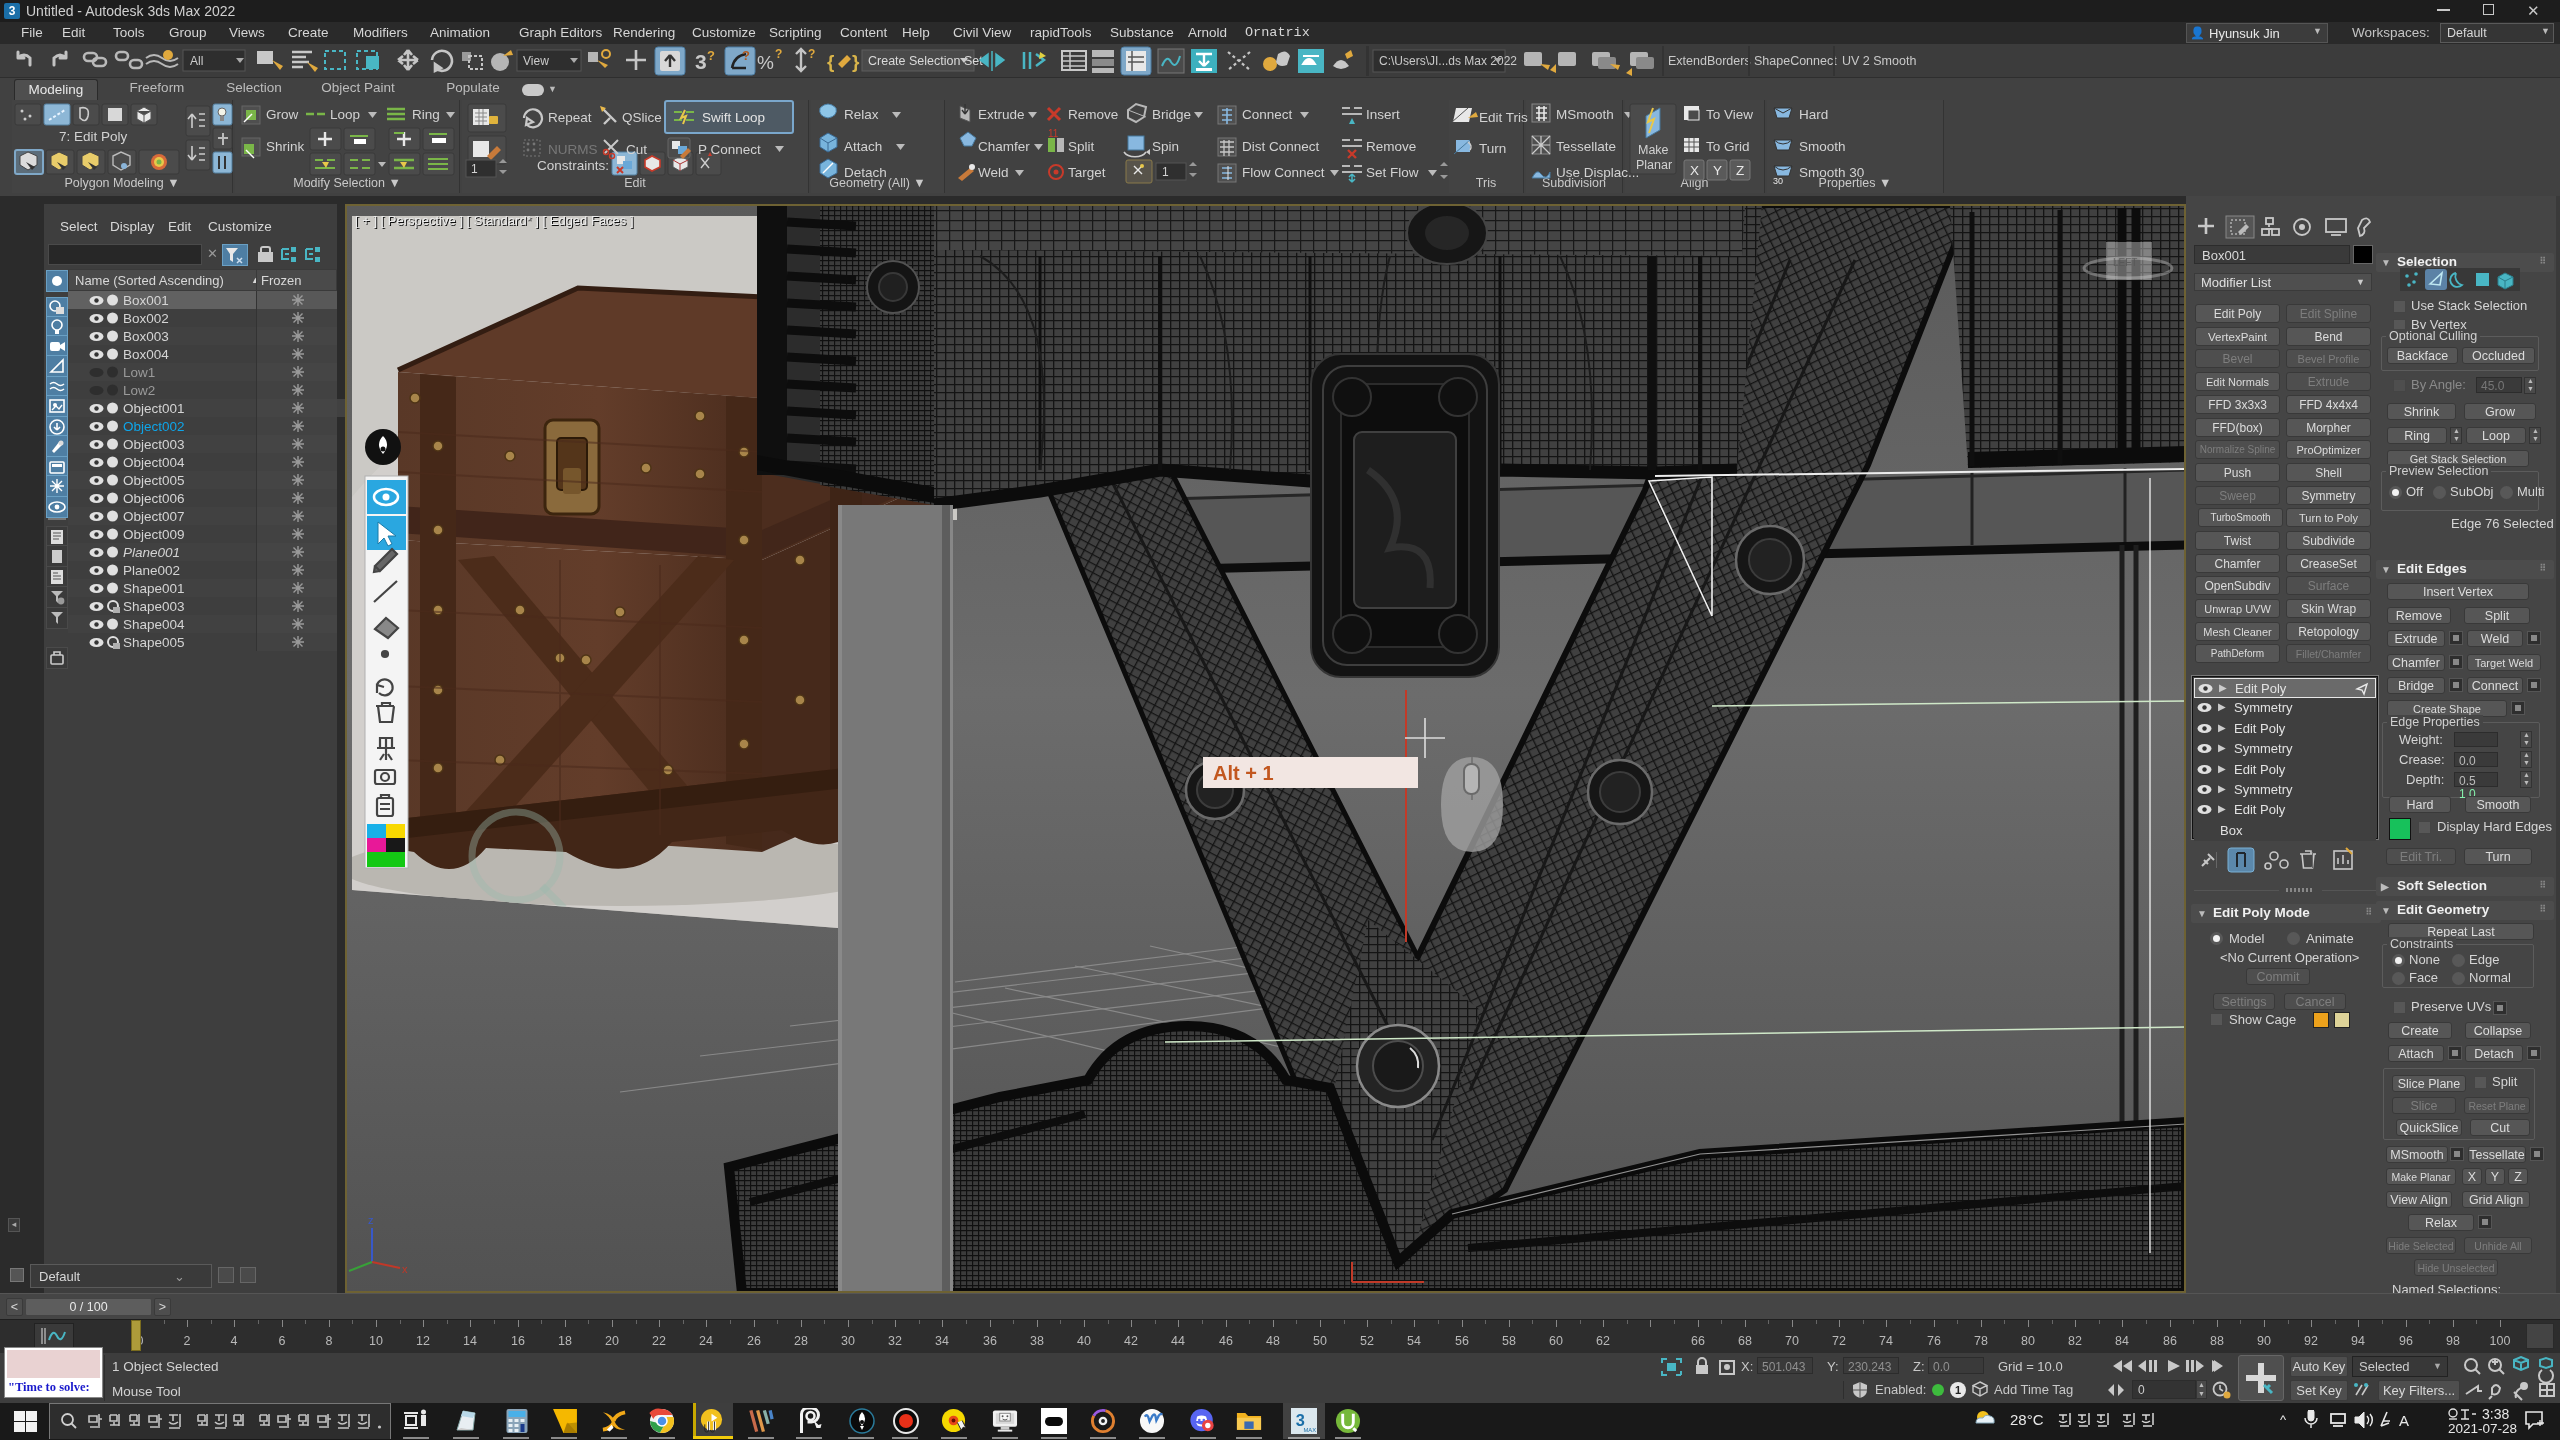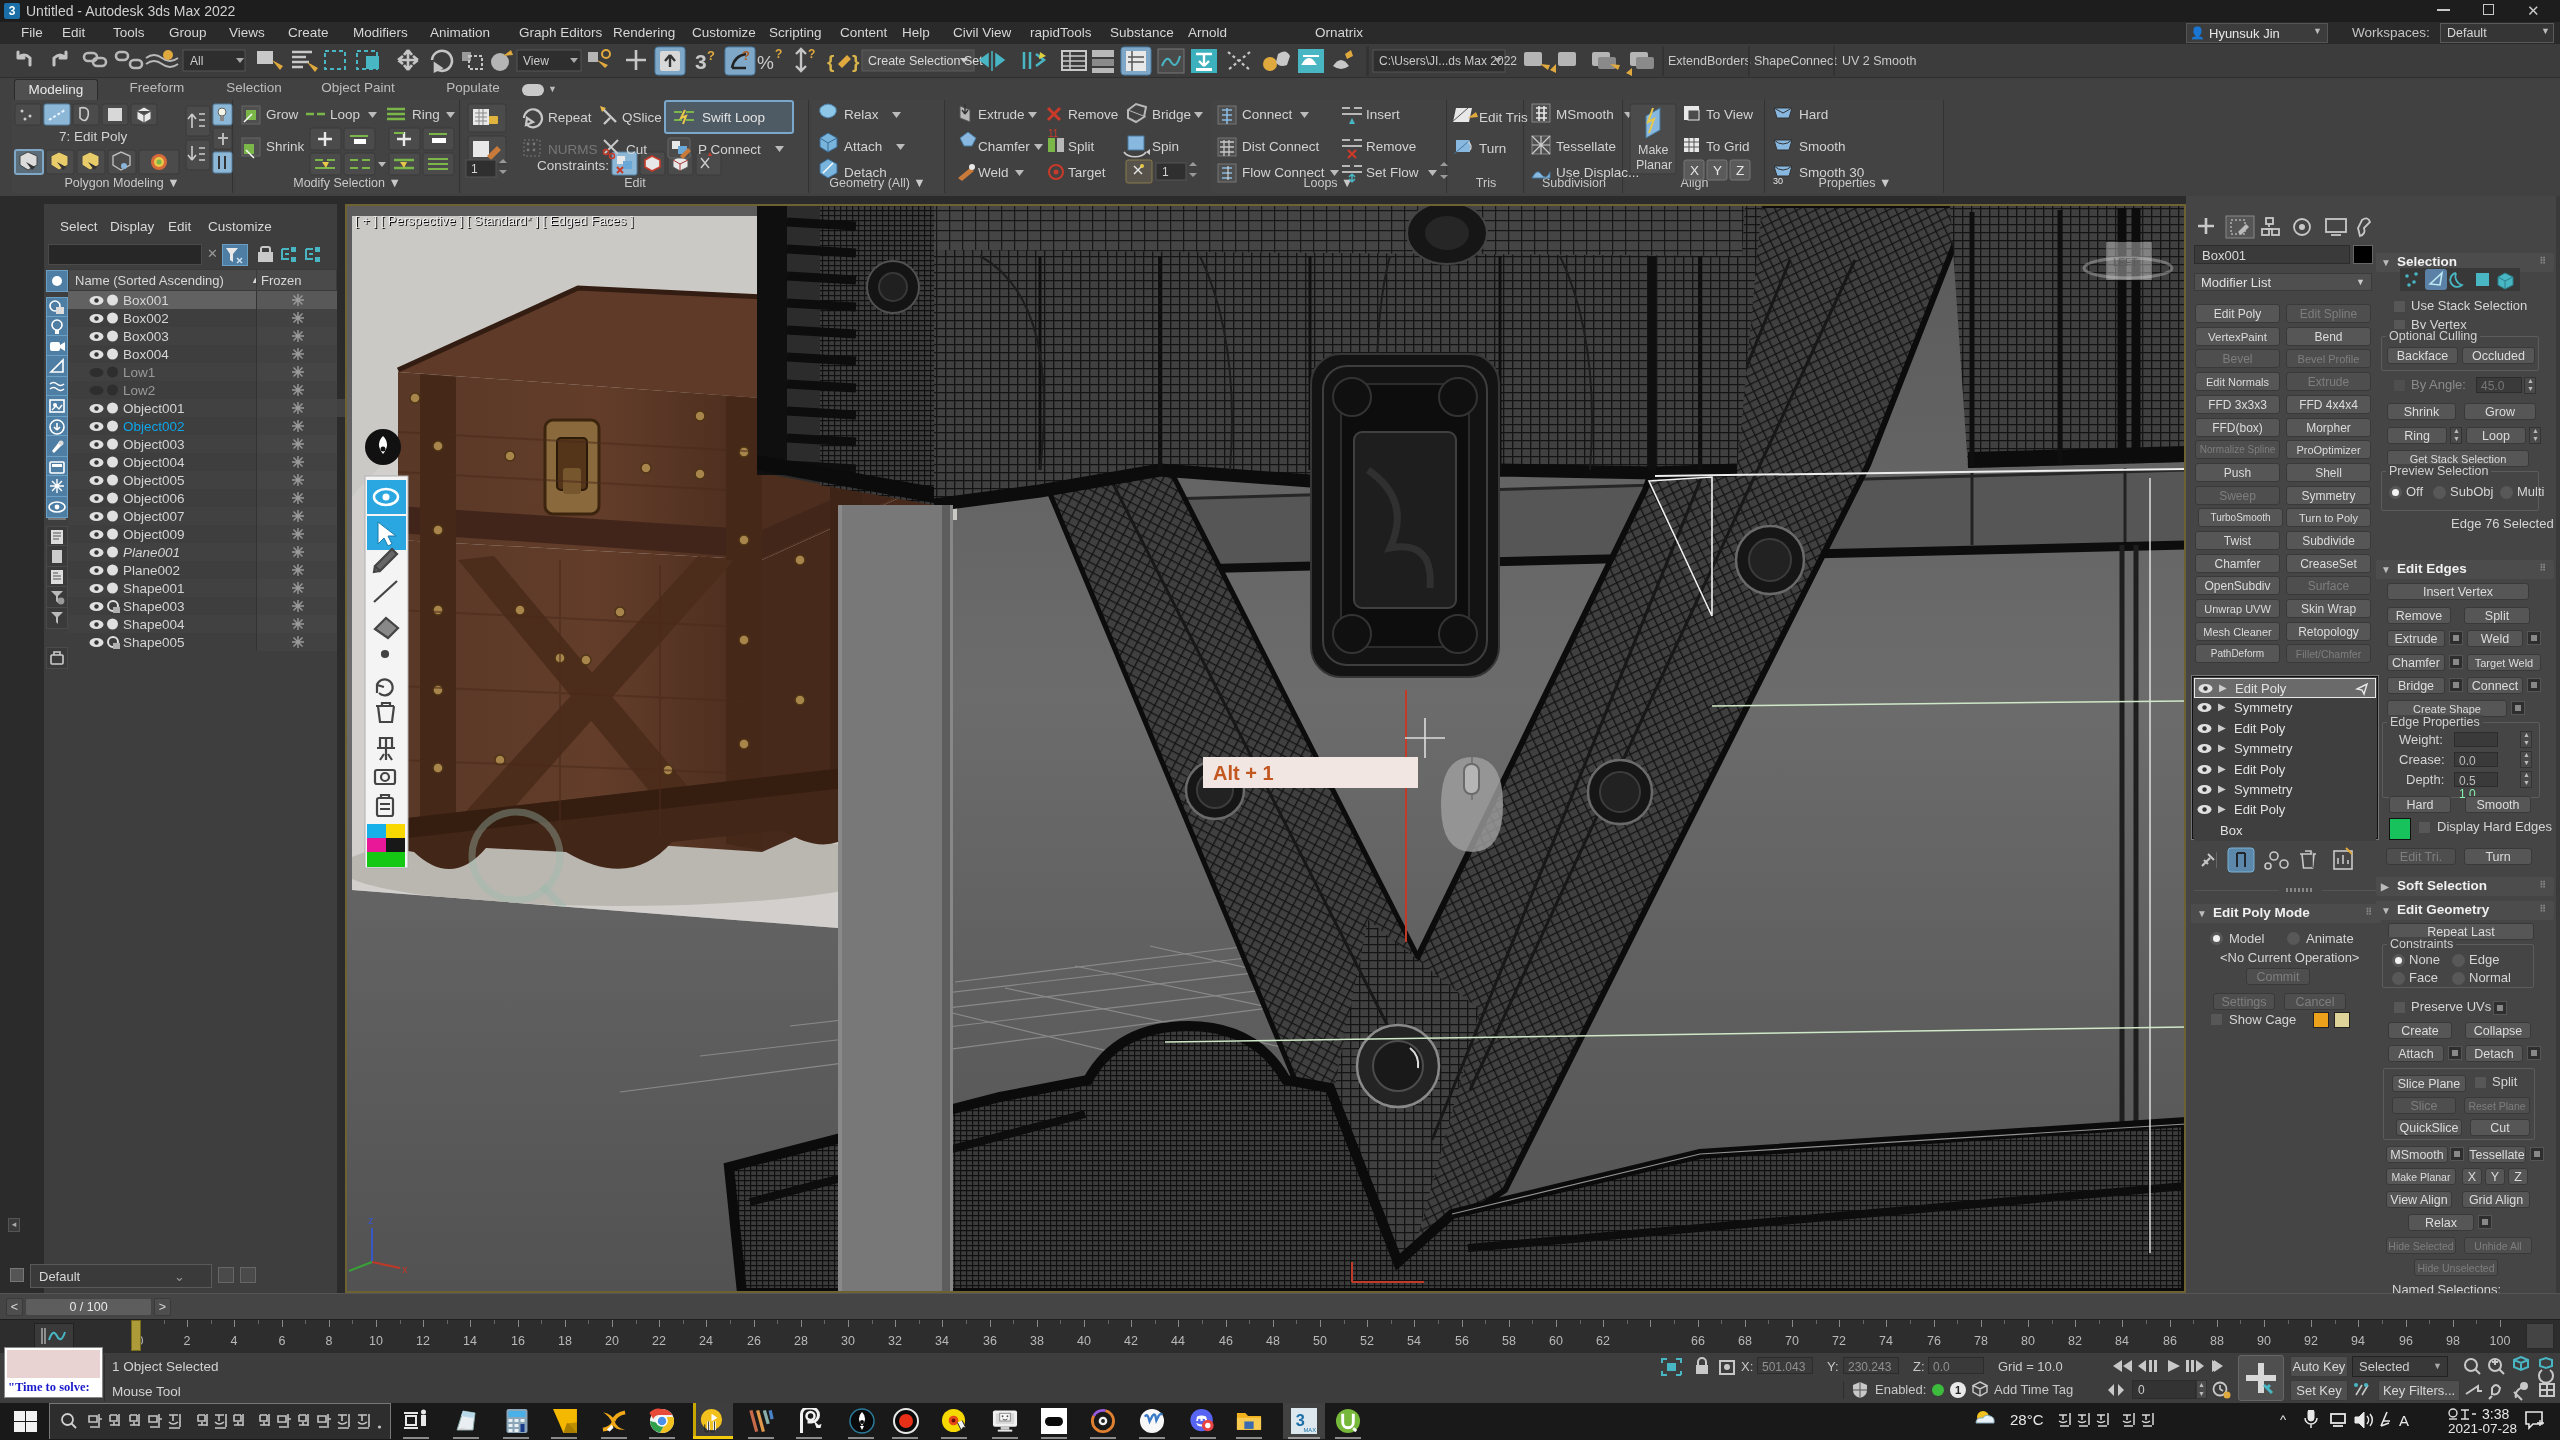--- a/index.html
+++ b/index.html
@@ -62,21 +62,21 @@
   <span class="menuitem" style="left:519px;">Graph Editors</span>
   <span class="menuitem" style="left:613px;">Rendering</span>
   <span class="menuitem" style="left:692px;">Customize</span>
   <span class="menuitem" style="left:769px;">Scripting</span>
   <span class="menuitem" style="left:840px;">Content</span>
   <span class="menuitem" style="left:902px;">Help</span>
   <span class="menuitem" style="left:953px;">Civil View</span>
   <span class="menuitem" style="left:1030px;">rapidTools</span>
   <span class="menuitem" style="left:1110px;">Substance</span>
   <span class="menuitem" style="left:1188px;">Arnold</span>
-  <span class="menuitem" style="left:1315px;">Ornatrix</span>
+  <span class="menuitem" style="left:1245px;font-family:Liberation Mono, monospace;">Ornatrix</span>
   <div class="abs" style="left:2186px;top:1px;width:142px;height:20px;background:#3c3c3c;border:1px solid #555;">
     <span class="abs" style="left:3px;top:2px;color:#9ec7e8;font-size:12px;">👤</span>
     <span class="abs" style="left:22px;top:2px;color:#e8e8e8;font-size:13px;">Hyunsuk Jin</span>
     <span class="abs" style="left:126px;top:2px;color:#bbb;font-size:9px;">▼</span>
   </div>
   <span class="abs" style="left:2352px;top:3px;color:#c4c4c4;">Workspaces:</span>
   <div class="abs" style="left:2440px;top:1px;width:114px;height:20px;background:#353535;border:1px solid #5a5a5a;">
     <span class="abs" style="left:6px;top:2px;color:#d8d8d8;font-size:12.5px;">Default</span>
     <span class="abs" style="left:100px;top:2px;color:#bbb;font-size:9px;">▼</span>
   </div>
@@ -214,23 +214,20 @@
         <div class="rlabel">Polygon Modeling ▼</div>
       </div>
   <div class="rgroup" style="left:235px;width:225px;">
         <div class="rlabel">Modify Selection ▼</div>
       </div>
   <div class="rgroup" style="left:462px;width:347px;">
         <div class="rlabel">Edit</div>
       </div>
   <div class="rgroup" style="left:811px;width:134px;">
         <div class="rlabel">Geometry (All) ▼</div>
-      </div>
-  <div class="rgroup" style="left:1211px;width:236px;">
-        <div class="rlabel">Loops ▼</div>
       </div>
   <div class="rgroup" style="left:1449px;width:75px;">
         <div class="rlabel">Tris</div>
       </div>
   <div class="rgroup" style="left:1526px;width:97px;">
         <div class="rlabel">Subdivision</div>
       </div>
   <div class="rgroup" style="left:1625px;width:140px;">
         <div class="rlabel">Align</div>
       </div>

